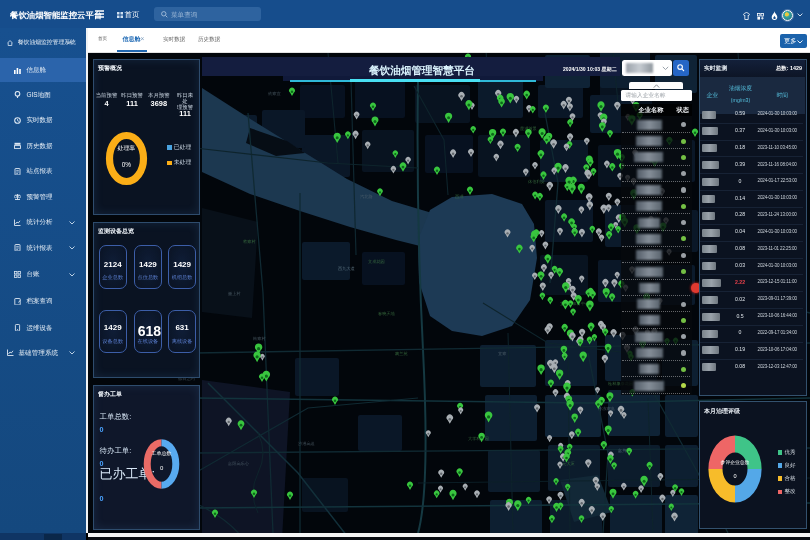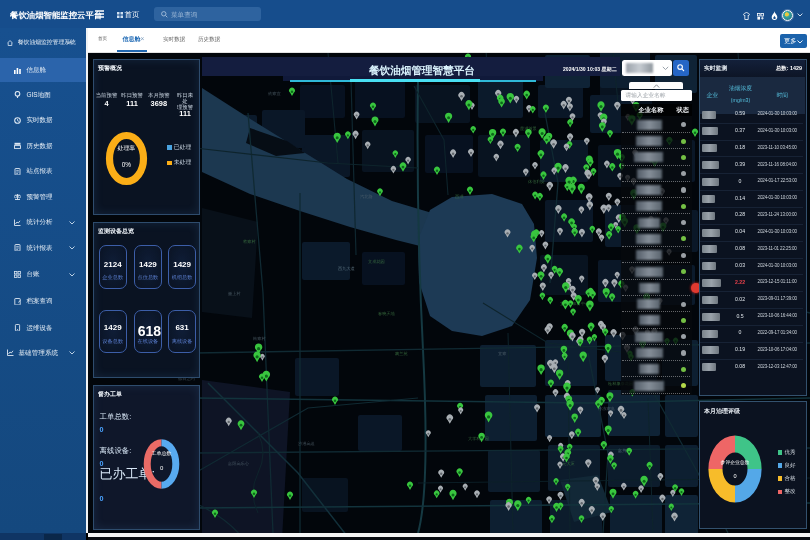--- a/index.html
+++ b/index.html
@@ -1619,21 +1619,21 @@
 <div style="position:absolute;left:73.9px;top:86.6px;width:28.4px;height:43px;border:1px solid #3c5ea8;border-radius:7px;background:radial-gradient(ellipse at 50% 45%,rgba(30,60,120,0.25),rgba(8,16,34,0.1))">
         <div style="position:absolute;left:0;top:12.5px;width:100%;text-align:center;font-size:8px;font-weight:bold;color:#fff">631</div>
         <div style="position:absolute;left:0;top:27px;width:100%;text-align:center;font-size:5.2px;color:#5b7fd0;white-space:nowrap">离线设备</div>
       </div>
   </div>
 
   <div class="a" style="left:5px;top:332px;width:107px;height:145px;background:#0f172a;border:1.2px solid #2e4c6d;box-shadow:inset 0 0 10px rgba(70,130,190,0.18)">
     <div class="a" style="left:4px;top:5px;font-size:6px;line-height:6px;font-weight:bold;color:#f0f5fa;white-space:nowrap">督办工单</div>
     <div class="a" style="left:5.6px;top:27px;font-size:7.4px;line-height:7.4px;color:#d7e6f5;white-space:nowrap">工单总数:</div>
     <div class="a" style="left:5.6px;top:40px;font-size:7.2px;line-height:7.2px;font-weight:bold;color:#4aa3ff">0</div>
-    <div class="a" style="left:5.6px;top:61px;font-size:7.4px;line-height:7.4px;color:#d7e6f5;white-space:nowrap">离线设备:</div>
+    <div class="a" style="left:5.6px;top:61px;font-size:7.4px;line-height:7.4px;color:#d7e6f5;white-space:nowrap">待办工单:</div>
     <div class="a" style="left:5.6px;top:74px;font-size:7.2px;line-height:7.2px;font-weight:bold;color:#4aa3ff">0</div>
     <div class="a" style="left:5.6px;top:84px;font-size:13px;line-height:7.4px;color:#d7e6f5;white-space:nowrap">已办工单:</div>
     <div class="a" style="left:5.6px;top:108.5px;font-size:7.2px;line-height:7.2px;font-weight:bold;color:#4aa3ff">0</div>
     <svg class="a" style="left:49.1px;top:50.8px" width="37" height="54">
       <path d="M 18.5 5.8 A 14.3 21.2 0 0 0 18.5 48.2" fill="none" stroke="#ea6b66" stroke-width="7"></path>
       <path d="M 18.5 5.8 A 14.3 21.2 0 0 1 18.5 48.2" fill="none" stroke="#58aaf0" stroke-width="7"></path>
     </svg>
     <div class="a" style="left:49.1px;top:64.5px;width:37px;text-align:center;font-size:5px;line-height:5.4px;color:#fff;white-space:nowrap">工单总数</div>
     <div class="a" style="left:49.1px;top:79px;width:37px;text-align:center;font-size:6px;line-height:6px;color:#fff">0</div>
   </div>

